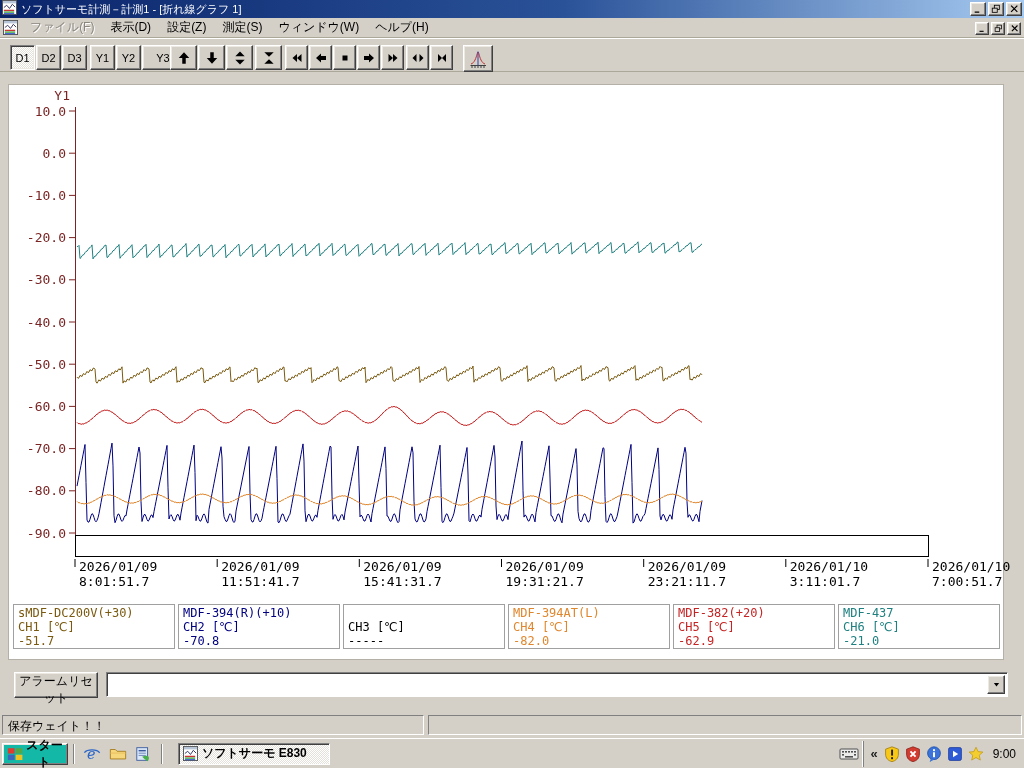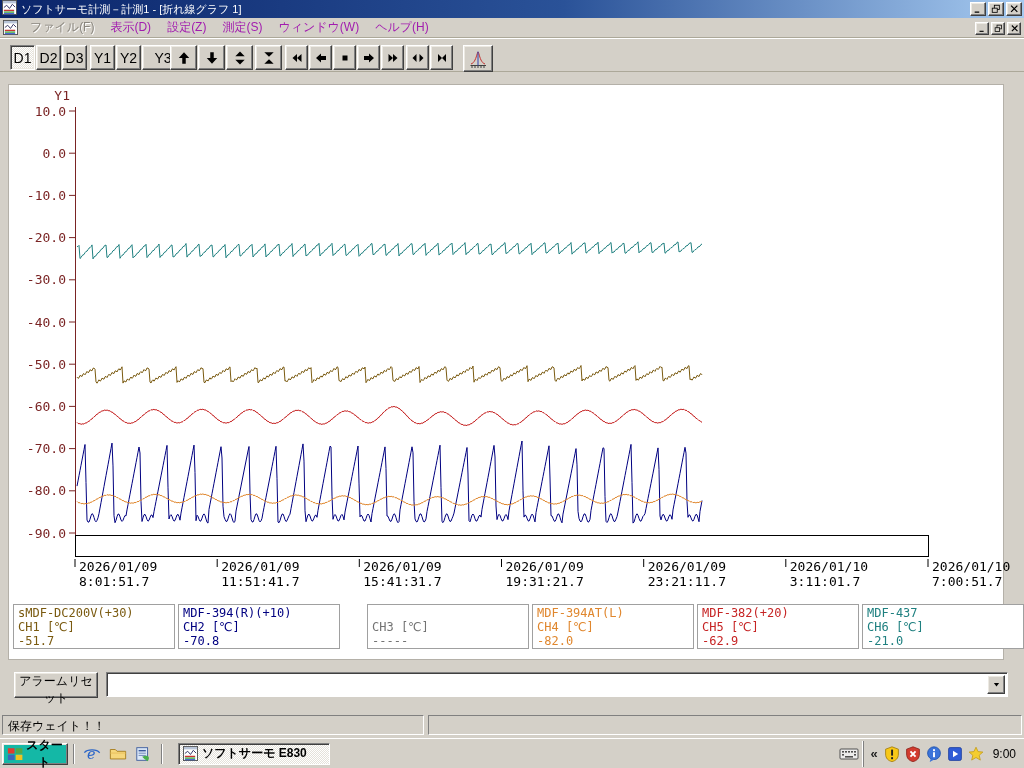--- a/index.html
+++ b/index.html
@@ -11,29 +11,29 @@
             background:linear-gradient(90deg,#0a246a 0%,#2a5298 55%,#a6caf0 100%);
             display:flex;align-items:center;padding:0 2px;}
   .title-text{color:#fff;font-size:11px;font-weight:normal;margin-left:4px;flex:1;white-space:nowrap;overflow:hidden;}
   .winbtn{width:16px;height:14px;background:#d4d0c8;border:1px solid;border-color:#fff #404040 #404040 #fff;
           box-shadow:inset -1px -1px 0 #808080,inset 1px 1px 0 #ece9e2;
           display:inline-flex;align-items:center;justify-content:center;margin-left:2px;}
   .mdibtn{width:14px;height:13px;}
   
   .menubar{position:absolute;left:0;top:18px;width:1024px;height:20px;background:#d4d0c8;
            display:flex;align-items:center;padding:0 3px;border-bottom:1px solid #aca899;}
-  .menu-item{font-size:12px;color:#a21caf;padding:2px 8px;white-space:nowrap;}
+  .menu-item{font-size:12px;color:#000000;padding:2px 8px;white-space:nowrap;}
   .menu-item.disabled{color:#8a867e;text-shadow:1px 1px 0 #fff;}
   .menubar .spacer{flex:1;}
   
   .toolbar{position:absolute;left:0;top:38px;width:1024px;height:34px;background:#d4d0c8;
            border-top:1px solid #fff;border-bottom:1px solid #aca899;}
   .tbtn{position:absolute;top:6px;height:25px;background:#d4d0c8;border:1px solid;
         border-color:#fff #404040 #404040 #fff;box-shadow:inset -1px -1px 0 #808080,inset 1px 1px 0 #ece9e2;
-        display:flex;align-items:center;justify-content:center;font-size:14px;color:#000;}
+        display:flex;align-items:center;justify-content:center;font-size:11px;color:#000;}
   .tbtn.pressed{border-color:#808080 #fff #fff #808080;box-shadow:inset 1px 1px 0 #404040,inset -1px -1px 0 #ece9e2;
         background:#fff;background-image:repeating-conic-gradient(#ffffff 0% 25%,#e4e1da 0% 50%);background-size:2px 2px;}
   
   .graph-panel{position:absolute;left:8px;top:84px;width:996px;height:576px;background:#fff;
                border:1px solid #b4b0a8;}
   #chart-svg{position:absolute;left:0;top:0;width:1024px;height:738px;pointer-events:none;}
   #legend{position:absolute;left:13px;top:604px;display:flex;gap:3px;}
   .leg-box{width:162px;height:45px;background:#fff;border:1px solid #a0a0a0;
            font-family:"DejaVu Sans Mono","DejaVu Sans",monospace;font-size:12px;line-height:14px;
            padding:1px 4px;overflow:hidden;}
@@ -295,21 +295,21 @@
         <div class="leg-box" style="color: rgb(122, 90, 16);">
           <div class="leg-line">sMDF-DC200V(+30)</div>
           <div class="leg-line">CH1 [℃]</div>
           <div class="leg-line">-51.7</div>
         </div>
         <div class="leg-box" style="color: rgb(0, 0, 128);">
           <div class="leg-line">MDF-394(R)(+10)</div>
           <div class="leg-line">CH2 [℃]</div>
           <div class="leg-line">-70.8</div>
         </div>
-        <div class="leg-box" style="color: #737373; margin-left: 24px;">
+        <div class="leg-box" style="color: #000000;">
           <div class="leg-line"></div>
           <div class="leg-line">CH3 [℃]</div>
           <div class="leg-line">-----</div>
         </div>
         <div class="leg-box" style="color: rgb(224, 135, 46);">
           <div class="leg-line">MDF-394AT(L)</div>
           <div class="leg-line">CH4 [℃]</div>
           <div class="leg-line">-82.0</div>
         </div>
         <div class="leg-box" style="color: rgb(198, 36, 36);">

